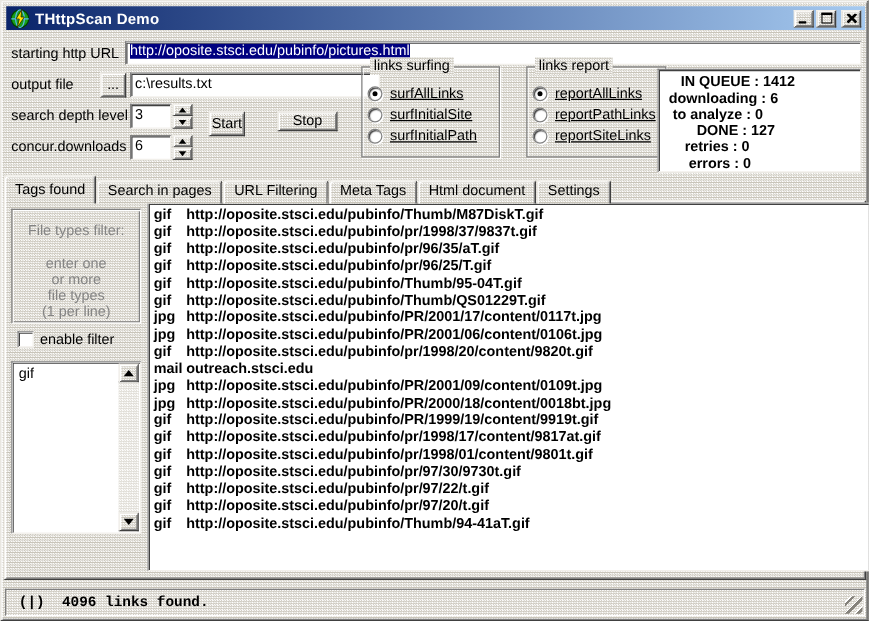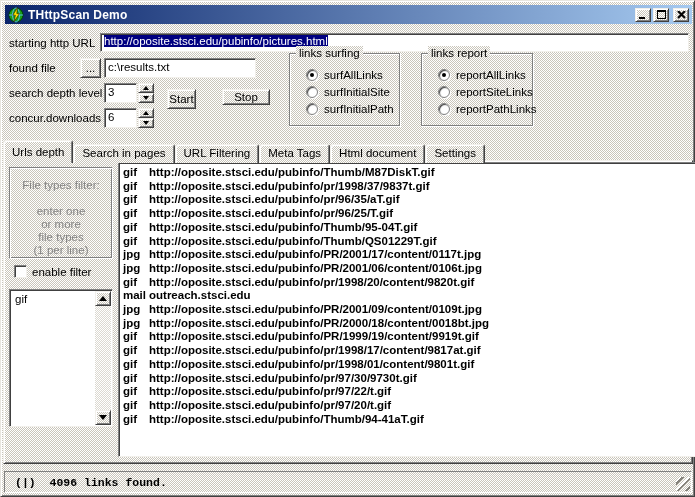--- a/index.html
+++ b/index.html
@@ -43,21 +43,21 @@
 
   .btn { position:absolute; display:flex; align-items:center; justify-content:center;
     font-size:11.5px; color:#000; cursor:default; }
 
   .spin { position:absolute; width:16px; height:20px; display:flex; flex-direction:column; }
   .spin .sb { flex:1; display:flex; align-items:center; justify-content:center; }
   .tri-up { width:0; height:0; border-left:3px solid transparent; border-right:3px solid transparent; border-bottom:4px solid #000; }
   .tri-down { width:0; height:0; border-left:3px solid transparent; border-right:3px solid transparent; border-top:4px solid #000; }
 
   .groupbox { position:absolute; border:1px solid #808080;
-    box-shadow:1px 1px 0 #fff, inset 1px 1px 0 #fff; padding:12px 0 0 16px; }
+    box-shadow:1px 1px 0 #fff, inset 1px 1px 0 #fff; padding:12px 0 0 4px;text-decoration:underline; }
   .groupbox .legend { position:absolute; top:-8px; left:6px; padding:0 3px; line-height:14px; }
   .opt { display:flex; align-items:center; gap:6px; height:17px; }
   .radio { width:12px; height:12px; border-radius:50%; background:#fff; position:relative;
     border:1px solid #808080; box-shadow:inset 1px 1px 1px #404040, 1px 1px 0 #fff; flex:0 0 auto; }
   .opt.checked .radio::after { content:""; position:absolute; left:3px; top:3px; width:4px; height:4px; border-radius:50%; background:#000; }
 
   .mono { font-family:"Liberation Mono","DejaVu Sans Mono",monospace; font-weight:bold; font-size:11.5px; }
 
   .queuebox { position:absolute; left:525px; top:54px; width:163px; height:83px; padding:4px 0 0 8px; }
   .queuebox div { white-space:pre; line-height:13px; min-height:13px; }
@@ -132,25 +132,25 @@
           </svg>
       </span>
     </span>
   </div>
 
   <span class="lbl" style="left:8px; top:36px;">starting http URL</span>
   <div class="field" style="left:99px; top:32px; width:589px; height:19px; padding-top:1px;">
     <span class="sel">http://oposite.stsci.edu/pubinfo/pictures.html</span>
   </div>
 
-  <span class="lbl" style="left:8px; top:61px;">found file</span>
+  <span class="lbl" style="left:8px; top:61px;">output file</span>
   <div class="btn raised dither" style="left:79px; top:57px; width:21px; height:20px;">
     <span>...</span>
   </div>
-  <div class="field" style="left:103px; top:57px; width:152px; height:20px;">
+  <div class="field" style="left:103px; top:57px; width:200px; height:20px;">
     <span>c:\results.txt</span>
   </div>
 
   <span class="lbl" style="left:8px; top:86px;">search depth level</span>
   <div class="field" style="left:103px; top:82px; width:33px; height:20px;">
     <span>3</span>
   </div>
   <div class="spin" style="left:137px; top:82px;">
     <span class="sb raised dither">
         <span class="tri-up"></span>
@@ -205,35 +205,44 @@
     <span class="legend dither">links report</span>
     <div>
 
         <div class="opt checked">
           <span class="radio"></span>
           <span>reportAllLinks</span>
         </div>
 
         <div class="opt">
           <span class="radio"></span>
+          <span>reportPathLinks</span>
+        </div>
+
+        <div class="opt">
+          <span class="radio"></span>
           <span>reportSiteLinks</span>
         </div>
-
-        <div class="opt">
-          <span class="radio"></span>
-          <span>reportPathLinks</span>
-        </div>
-      </div>
-  </div>
-
+      </div>
+  </div>
+
+  <div class="queuebox sunken mono">
+
+  <div>   IN QUEUE : 1412</div>
+      <div>downloading : 6</div>
+      <div> to analyze : 0</div>
+      <div>       DONE : 127</div>
+      <div>    retries : 0</div>
+      <div>     errors : 0</div>
+    </div>
 
   <div class="tabs">
 
       <div class="tab dither active">
-        <span>Urls depth</span>
+        <span>Tags found</span>
       </div>
 
       <div class="tab dither">
         <span>Search in pages</span>
       </div>
 
       <div class="tab dither">
         <span>URL Filtering</span>
       </div>
 

